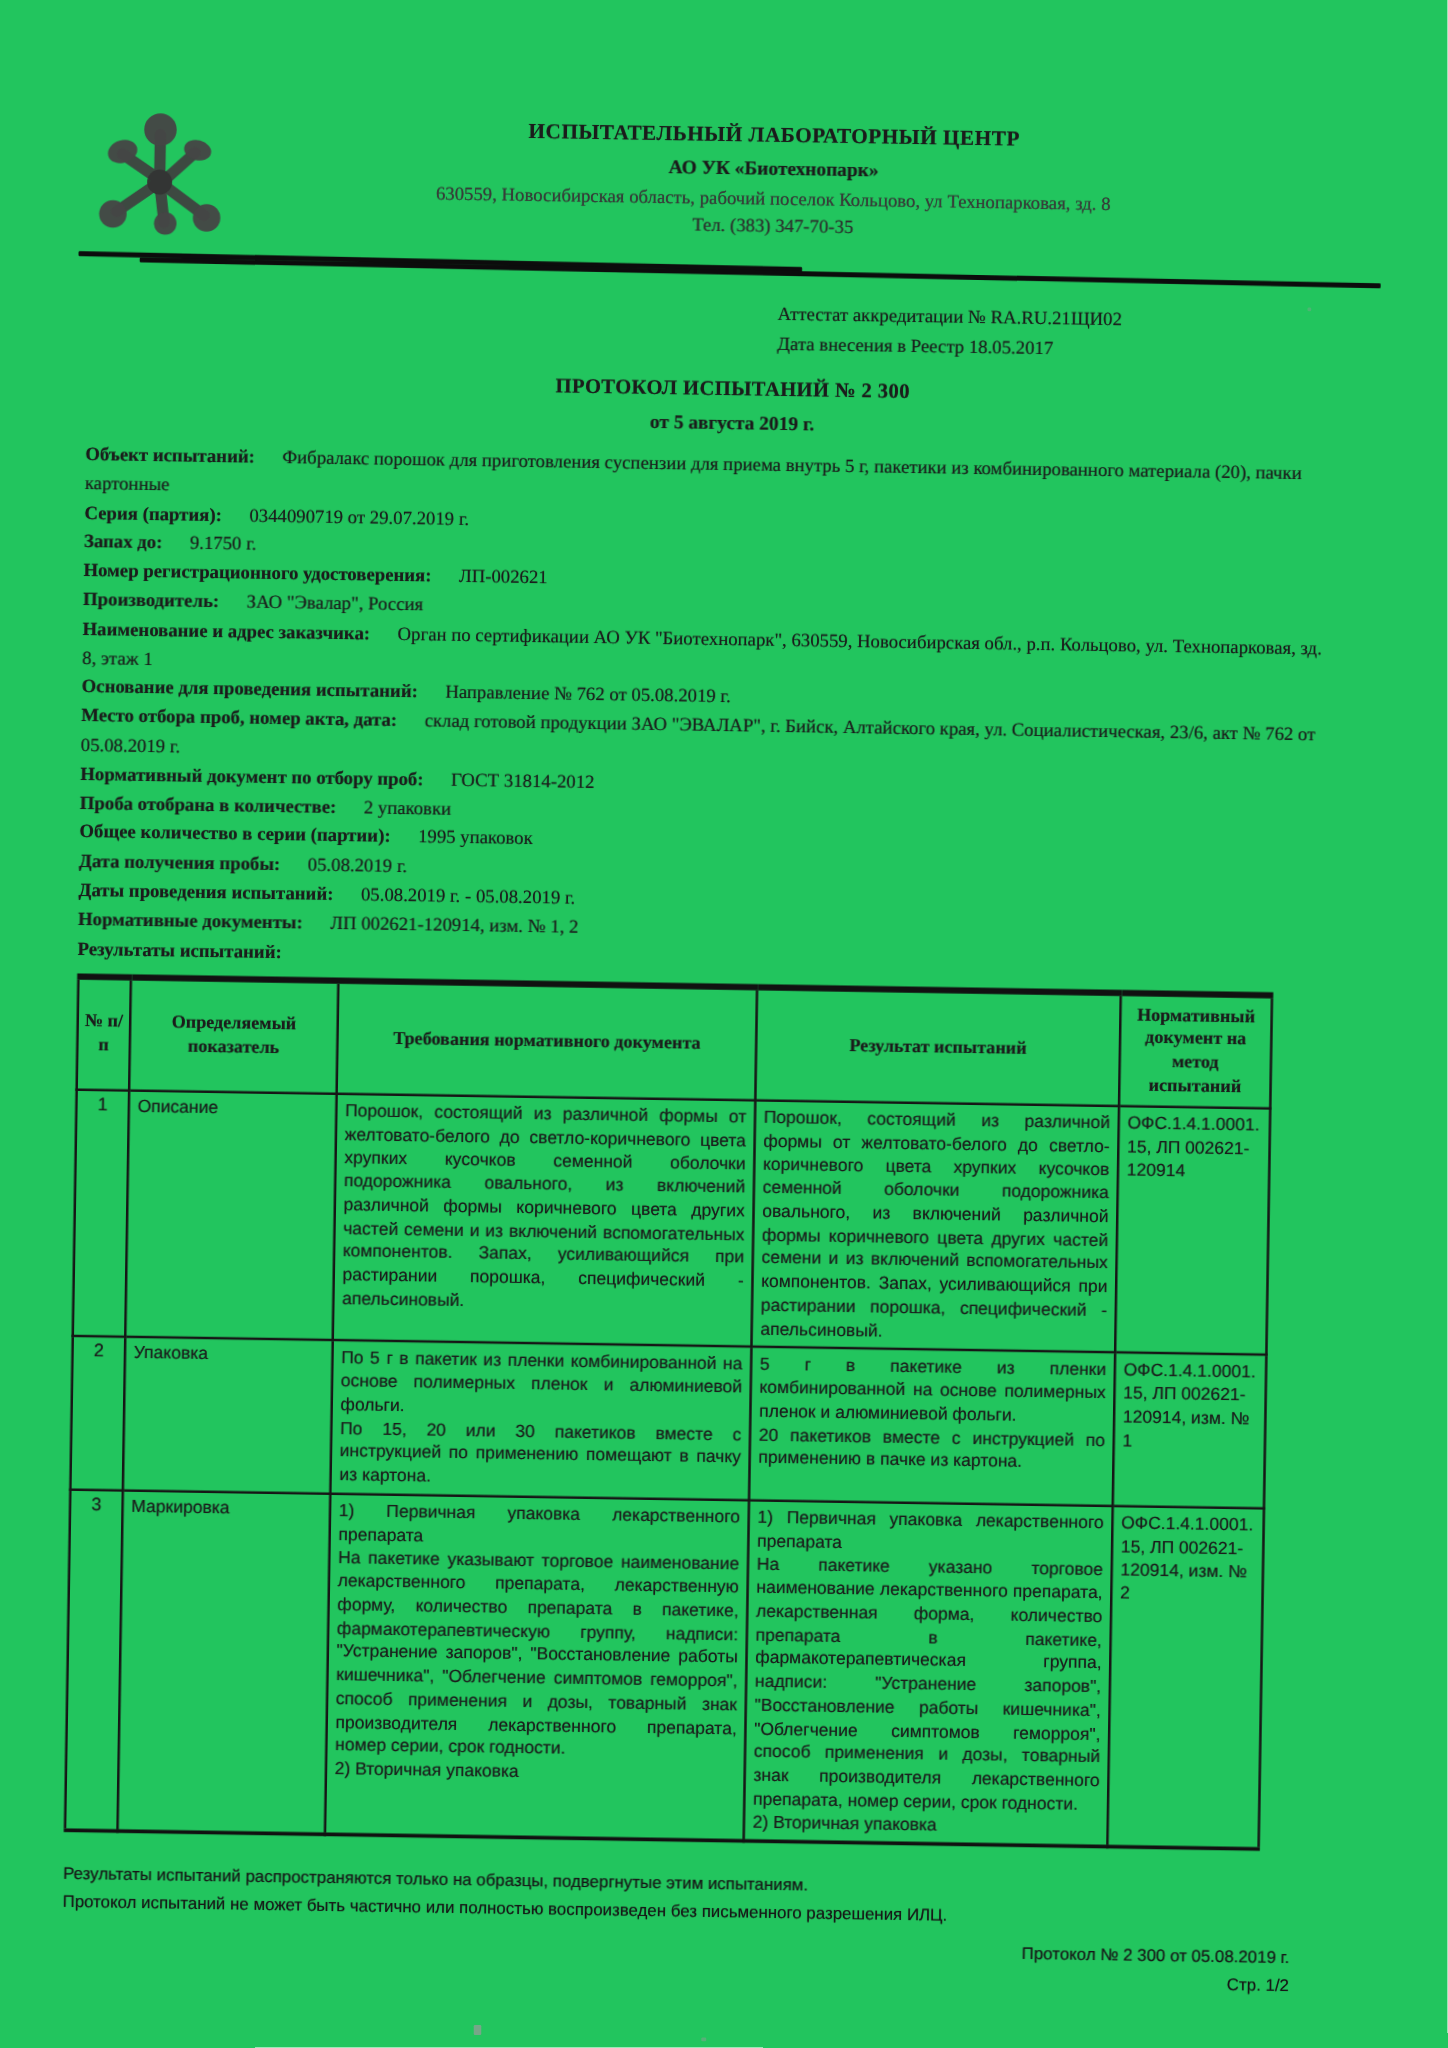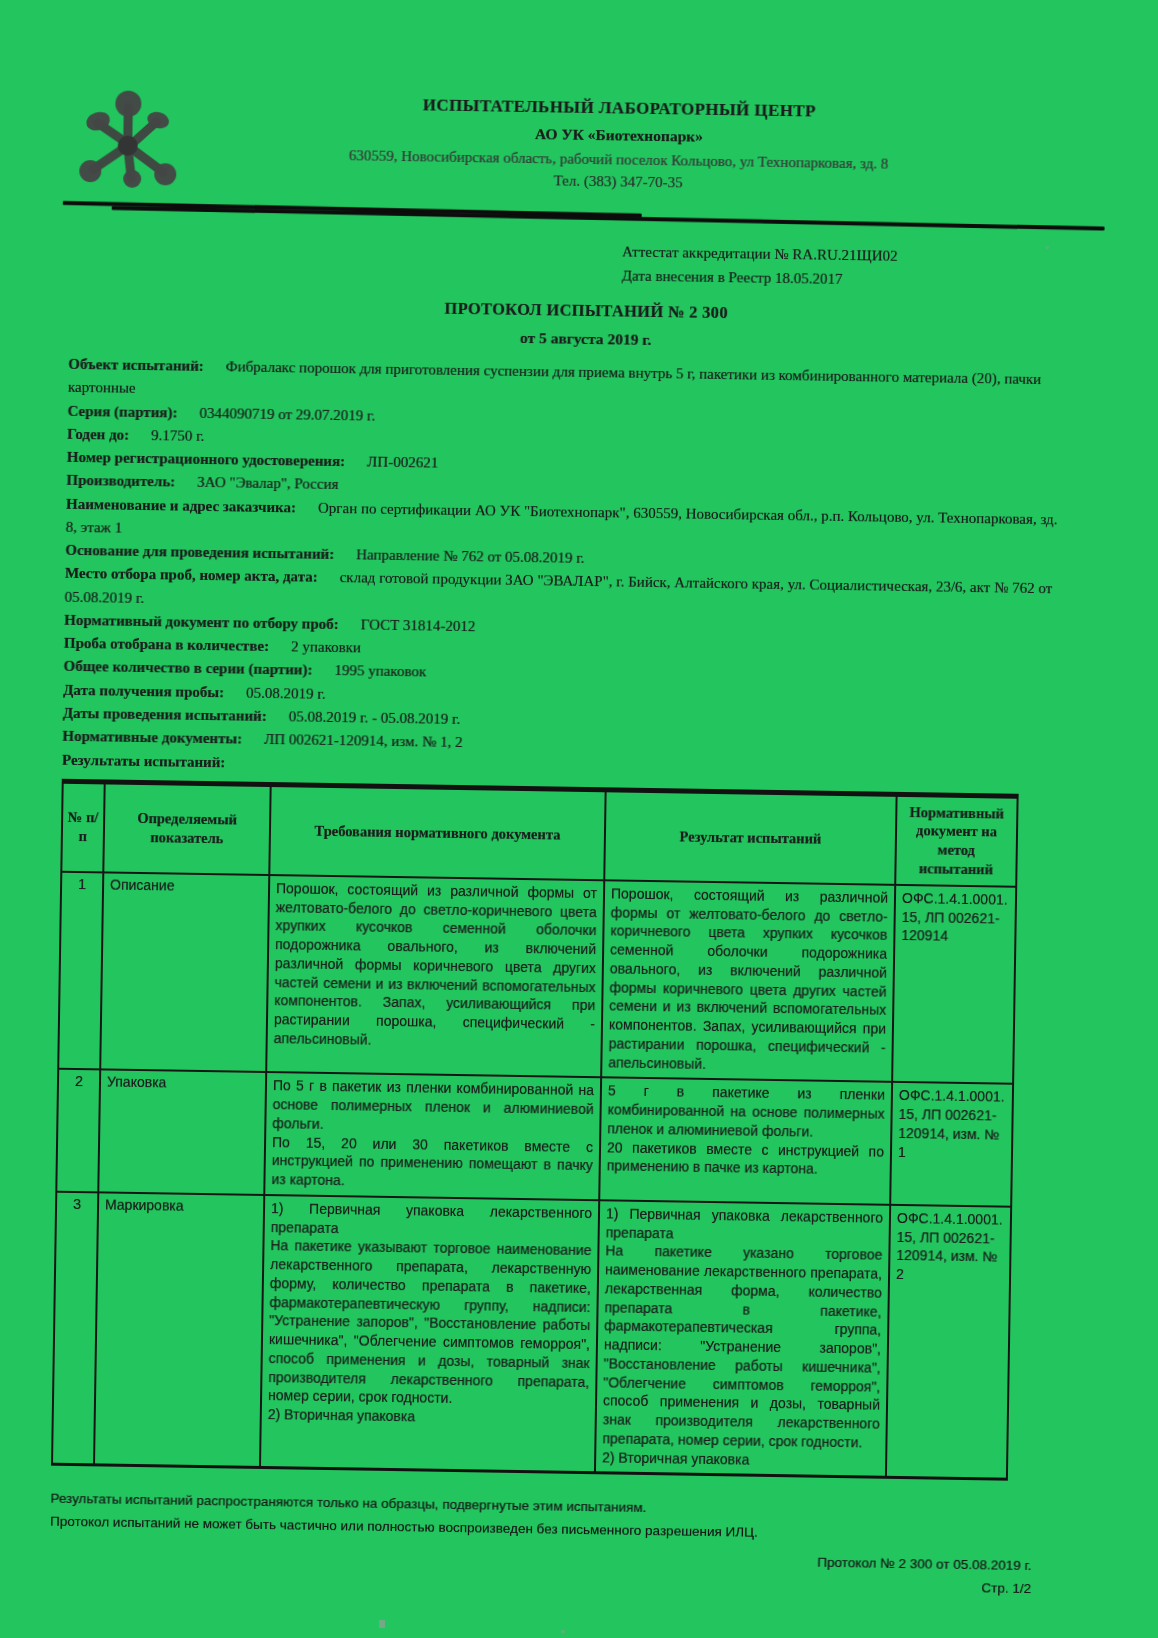--- a/index.html
+++ b/index.html
@@ -131,21 +131,21 @@
     </div>
 
     <div class="doc-title">
       <div class="t1">ПРОТОКОЛ ИСПЫТАНИЙ № 2 300</div>
       <div class="t2">от 5 августа 2019 г.</div>
     </div>
 
     <div class="fields">
       <p class="field"><span class="lbl">Объект испытаний:</span><span class="val">Фибралакс порошок для приготовления суспензии для приема внутрь 5 г, пакетики из комбинированного материала (20), пачки картонные</span></p>
       <p class="field"><span class="lbl">Серия (партия):</span><span class="val">0344090719 от 29.07.2019 г.</span></p>
-      <p class="field"><span class="lbl">Годен до:</span><span class="val">9.1750 г.</span></p>
+      <p class="field"><span class="lbl">Запах до:</span><span class="val">9.1750 г.</span></p>
       <p class="field"><span class="lbl">Номер регистрационного удостоверения:</span><span class="val">ЛП-002621</span></p>
       <p class="field"><span class="lbl">Производитель:</span><span class="val">ЗАО "Эвалар", Россия</span></p>
       <p class="field"><span class="lbl">Наименование и адрес заказчика:</span><span class="val">Орган по сертификации АО УК "Биотехнопарк", 630559, Новосибирская обл., р.п. Кольцово, ул. Технопарковая, зд. 8, этаж 1</span></p>
       <p class="field"><span class="lbl">Основание для проведения испытаний:</span><span class="val">Направление № 762 от 05.08.2019 г.</span></p>
       <p class="field"><span class="lbl">Место отбора проб, номер акта, дата:</span><span class="val">склад готовой продукции ЗАО "ЭВАЛАР", г. Бийск, Алтайского края, ул. Социалистическая, 23/6, акт № 762 от 05.08.2019 г.</span></p>
       <p class="field"><span class="lbl">Нормативный документ по отбору проб:</span><span class="val">ГОСТ 31814-2012</span></p>
       <p class="field"><span class="lbl">Проба отобрана в количестве:</span><span class="val">2 упаковки</span></p>
       <p class="field"><span class="lbl">Общее количество в серии (партии):</span><span class="val">1995 упаковок</span></p>
       <p class="field"><span class="lbl">Дата получения пробы:</span><span class="val">05.08.2019 г.</span></p>
       <p class="field"><span class="lbl">Даты проведения испытаний:</span><span class="val">05.08.2019 г. - 05.08.2019 г.</span></p>

